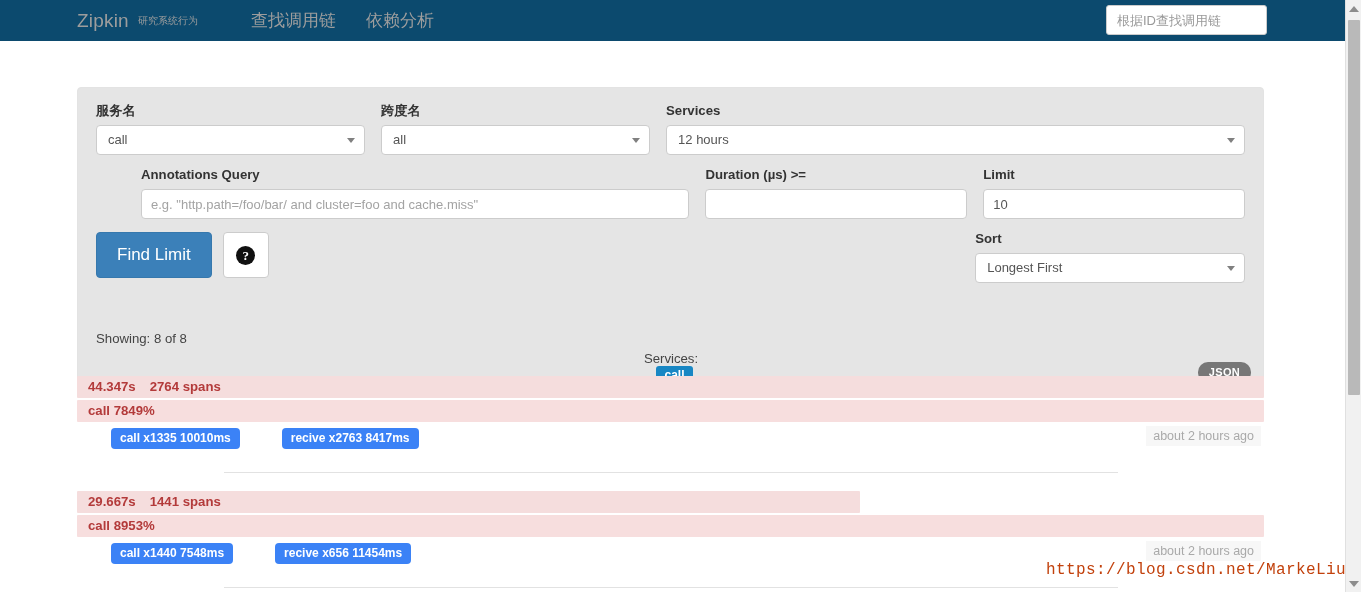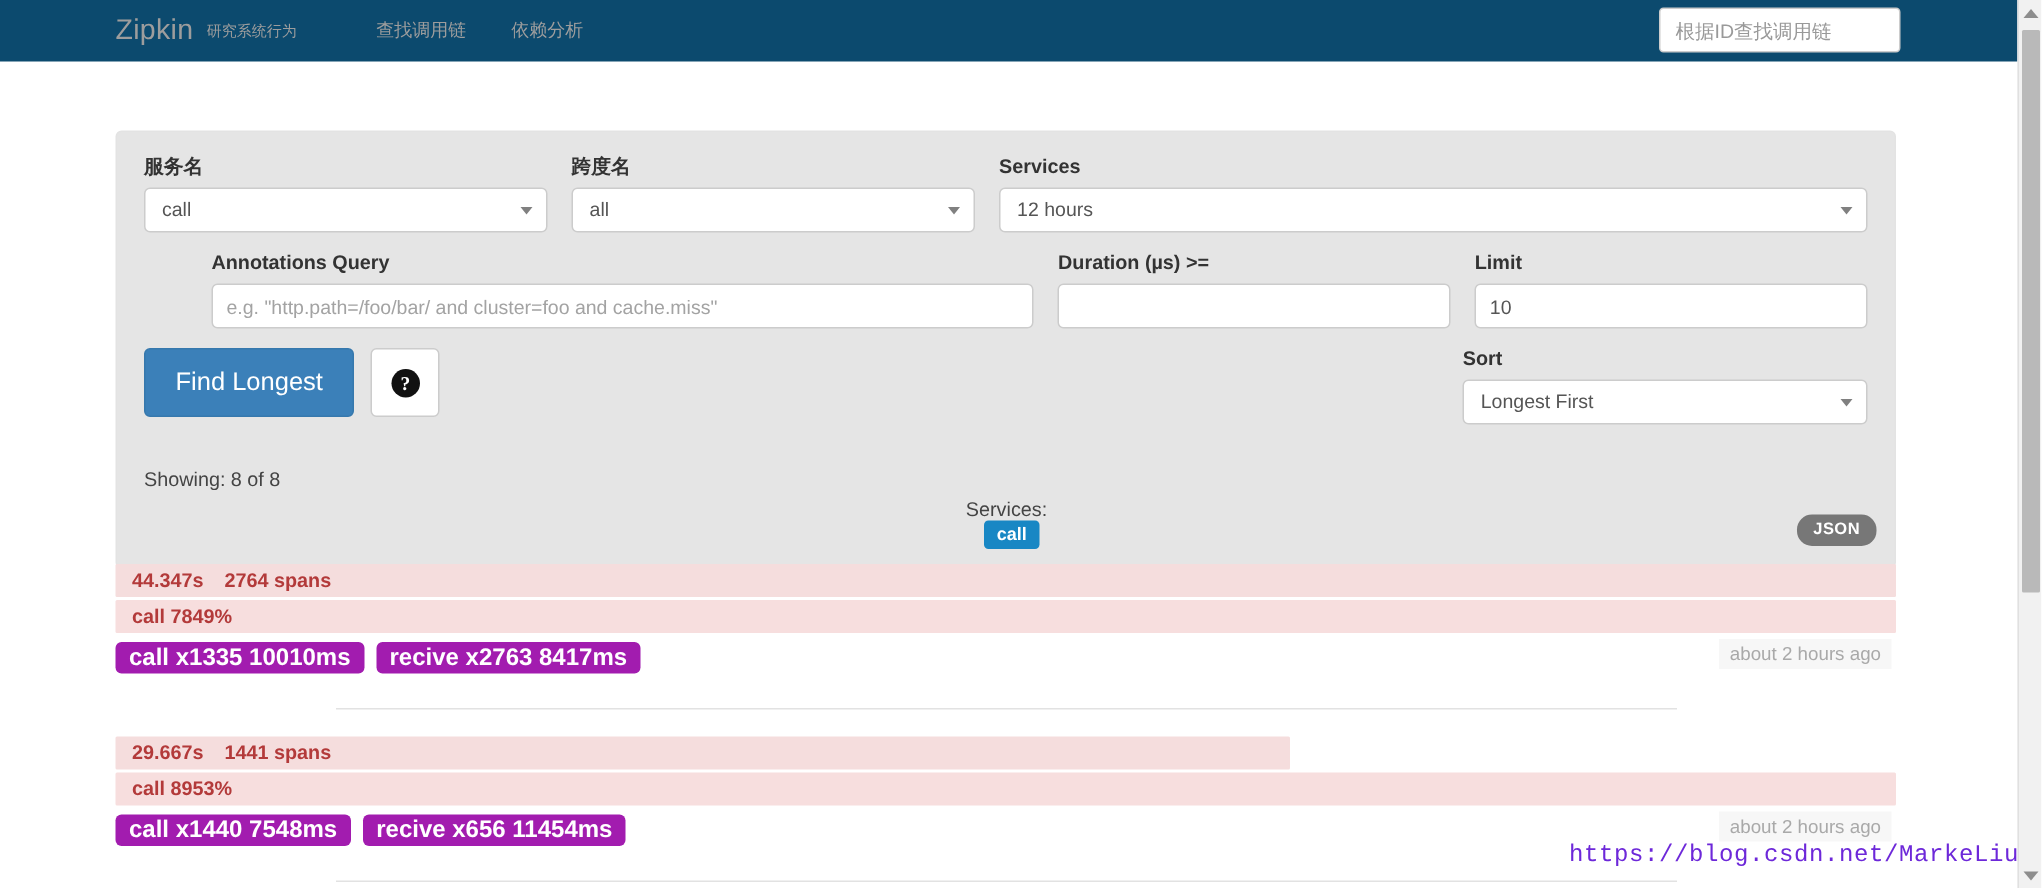--- a/index.html
+++ b/index.html
@@ -29,21 +29,21 @@
     line-height: 41px;
   }
   .brand-sub {
     margin-left: 9px;
     color: #9d9d9d;
     font-size: 10px;
   }
   .nav-links { display: flex; margin-left: 38px; }
   .nav-link {
     color: #9d9d9d;
-    font-size: 12px;
+    font-size: 17px;
     padding: 0 15px;
     line-height: 41px;
     cursor: pointer;
     text-decoration: none;
   }
   .nav-search {
     position: absolute;
     left: 1106px; top: 5px;
     width: 161px; height: 30px;
     background: #fff;
@@ -149,21 +149,21 @@
     background: #111;
     color: #fff;
     font-size: 13px;
     font-weight: bold;
     line-height: 19px;
     text-align: center;
     font-family: "Liberation Serif", serif;
   }
 
   .showing {
-    margin-left: 8px; margin-top: 16px;
+    margin-left: 8px; margin-top: 35px;
     font-size: 13.2px;
     color: #444;
     line-height: 20px;
   }
   .svc-line { display: flex; align-items: center; margin-top: 2px; }
   .svc-label { font-size: 13.2px; color: #444; margin-right: 7px; }
   .badge-svc {
     background: #1887c4;
     color: #fff;
     font-size: 12px;
@@ -201,30 +201,31 @@
     line-height: 22px;
     font-size: 13.2px;
     font-weight: bold;
     white-space: nowrap;
   }
   .bar-text .sep { display: inline-block; width: 14px; }
   .svcbar-row { position: relative; height: 22px; margin-bottom: 4px; border-radius: 11px; }
 
   .chips { display: flex; margin-top: 6px; height: 22px; }
   .chip {
-    background: #a21caf;
+    background: #3b82f6;
     color: #fff;
-    font-size: 16px;
+    font-size: 12px;
     font-weight: bold;
     border-radius: 4px;
     padding: 0 9px;
     line-height: 21px;
     height: 21px;
     margin-right: 8px;
     white-space: nowrap;
+    margin-left: 34px;
   }
   .ago {
     position: absolute;
     right: 3px; top: 50px;
     background: #f7f7f7;
     color: #a9a9a9;
     font-size: 12.5px;
     padding: 2px 7px;
     line-height: 16px;
   }
@@ -238,21 +239,21 @@
   .c-red   { background: #f5dddd; }
   .c-red2  { background: #f7dede; }
   .t-red   { color: #b33a3a; }
 
   
   .watermark {
     position: absolute;
     left: 1046px; top: 561px;
     font-family: "Liberation Mono", monospace;
     font-size: 16px;
-    color: #6d28d9;
+    color: #c2410c;
     white-space: nowrap;
     letter-spacing: .4px;
   }
 
   
   .scrollbar {
     position: absolute;
     right: 0; top: 0;
     width: 16px; height: 592px;
     background: #f1f1f1;
@@ -338,21 +339,21 @@
         <input class="ctl" type="text" placeholder="" style="">
       </div>
       <div class="fg w-limit">
         <label>Limit</label>
         <input class="ctl" type="text" value="10" style="">
       </div>
     </div>
 
     <div class="row">
       <div style="width:896px; display:flex; align-items:flex-start; padding-top:2px;">
-        <button class="btn-find">Find Longest</button>
+        <button class="btn-find">Find Limit</button>
         <div class="btn-help">
           <span class="qmark">?</span>
         </div>
       </div>
       <div class="fg w-sort">
         <label>Sort</label>
         <div class="sel">
           <div class="sel-val">Longest First</div>
           <span class="caret"></span>
         </div>

